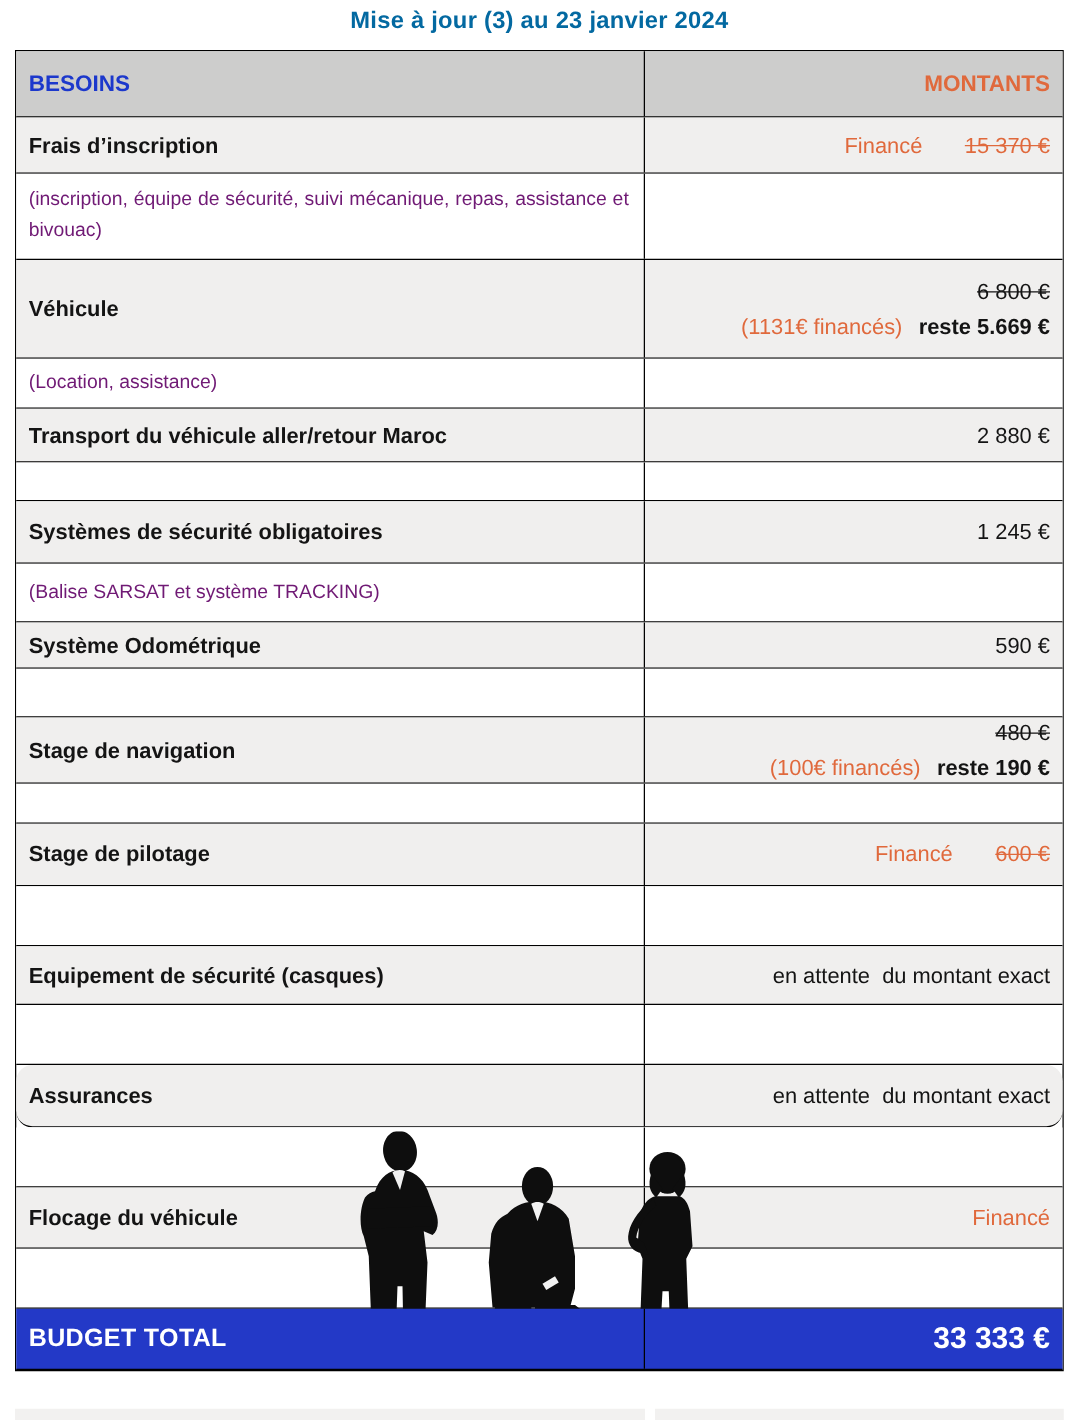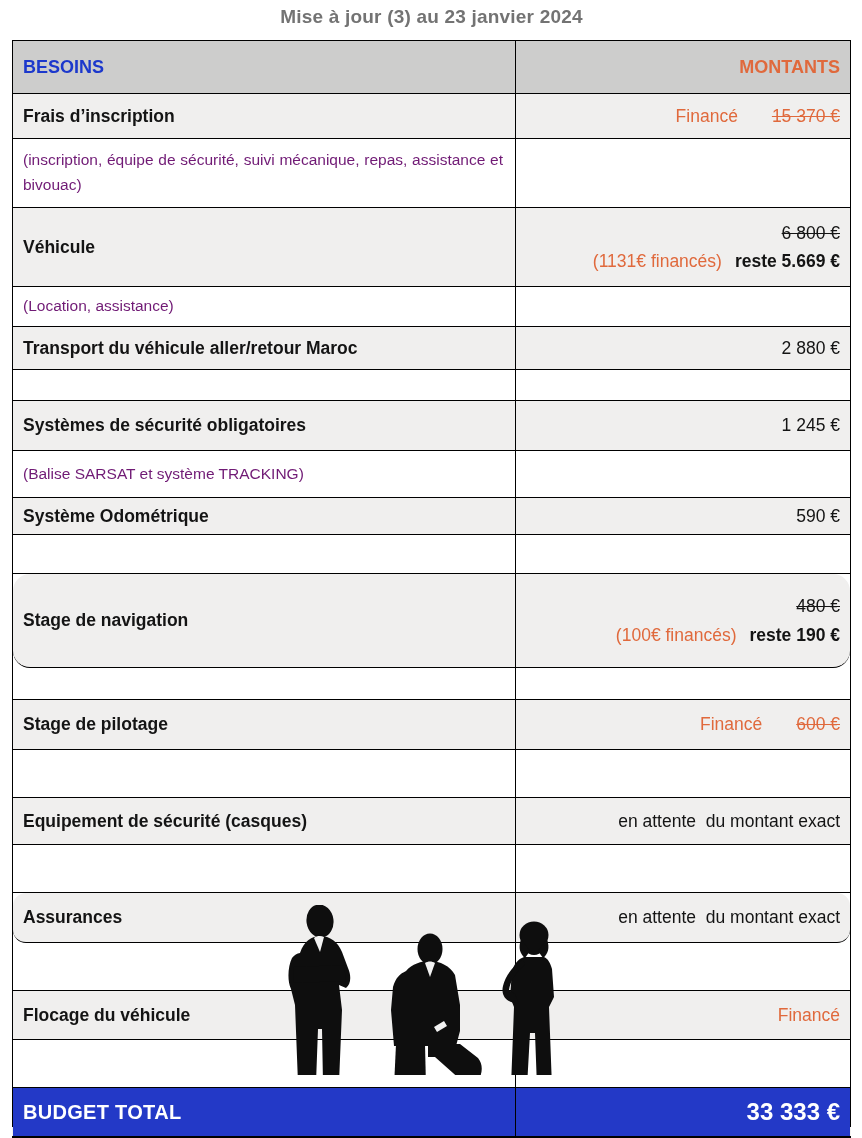--- a/index.html
+++ b/index.html
@@ -3,21 +3,21 @@
 <meta charset="utf-8">
 <style>
   html,body{margin:0;padding:0;}
   body{
     width:862px;height:1138px;position:relative;background:#ffffff;
     font-family:"Liberation Sans","DejaVu Sans",sans-serif;
     overflow:hidden;
   }
   .page-title{
     position:absolute;top:6px;left:12px;width:839px;
-    text-align:center;font-size:19px;font-weight:bold;color:#737373;
+    text-align:center;font-size:19px;font-weight:bold;color:#0369a1;
     letter-spacing:.2px;
   }
   .budget-table{
     position:absolute;top:40px;left:12px;width:839px;
     border:1px solid #000;box-sizing:border-box;background:#fff;
   }
   .row{display:flex;border-bottom:1px solid #000;box-sizing:border-box;}
   .row:last-child{border-bottom:1px solid #000;}
   .cell{box-sizing:border-box;}
   .cell-l{
@@ -148,21 +148,21 @@
         <div class="cell cell-r">
           <div class="amount-line" style="gap: 13px; margin-left: 44px;">
             <span class="seg">590 €</span>
           </div>
         </div>
       </div>
       <div class="row row-empty" style="height: 39px;">
         <div class="cell cell-l"></div>
         <div class="cell cell-r"></div>
       </div>
-      <div class="row row-item" style="height: 94px; border-radius: 17px;">
+      <div class="row row-item" style="height: 53px;">
         <div class="cell cell-l">
           <span class="label">Stage de navigation</span>
         </div>
         <div class="cell cell-r">
           <div class="amount-line" style="gap: 13px;">
             <span class="seg seg-strike">480 €</span>
           </div>
           <div class="amount-line" style="gap: 13px;">
             <span class="seg seg-orange">(100€ financés)</span>
             <span class="seg seg-bold">reste 190 €</span>

